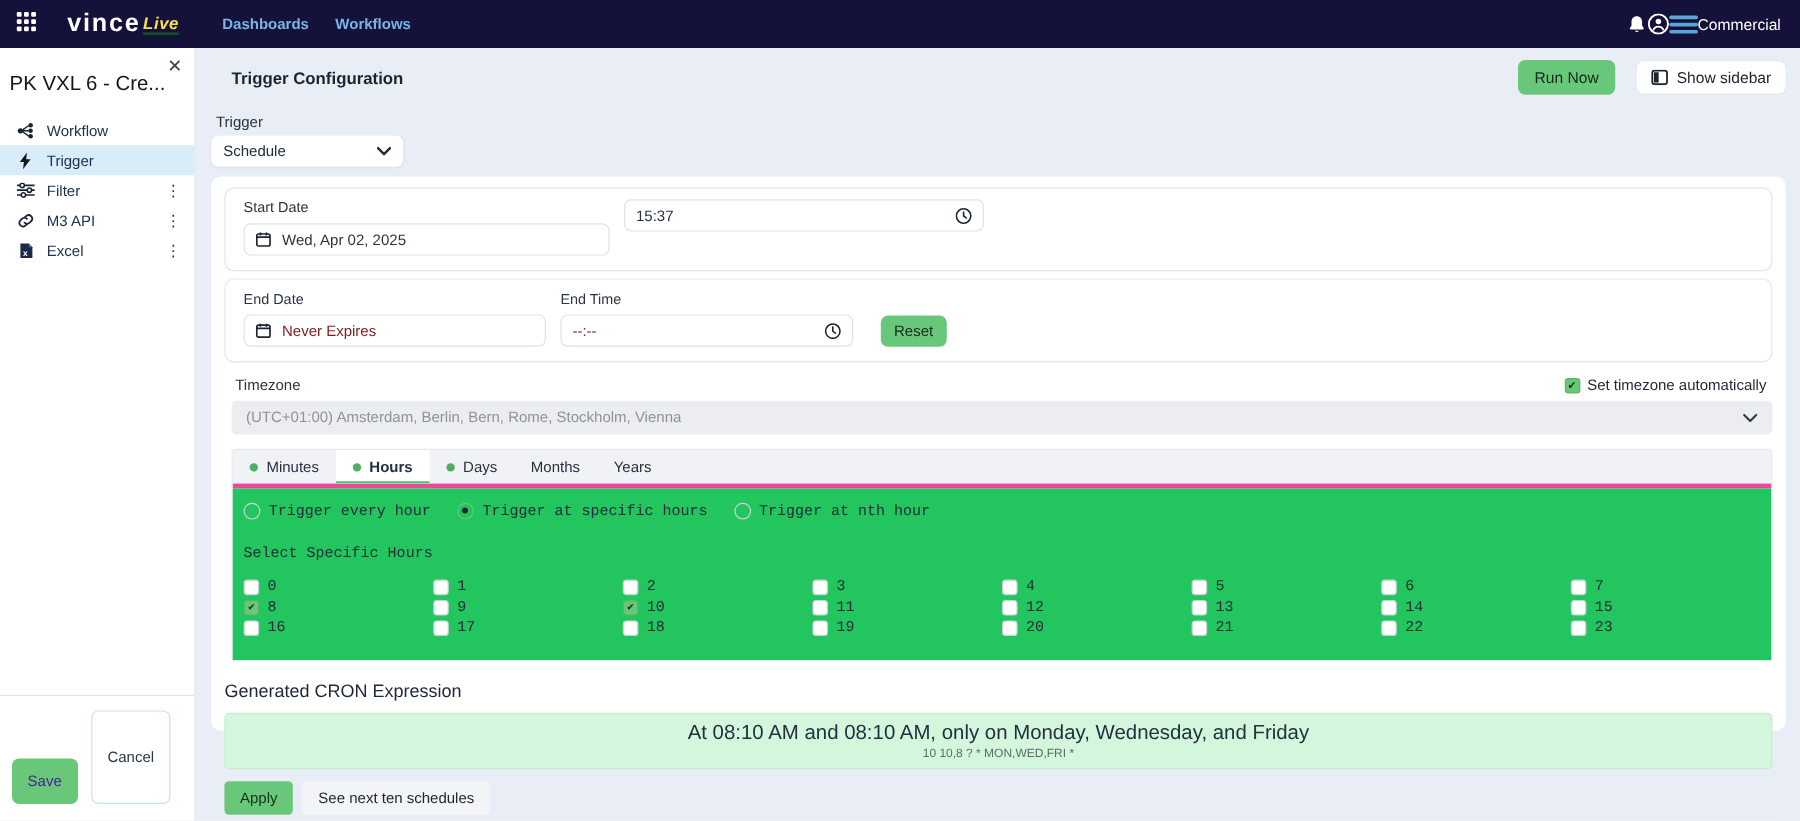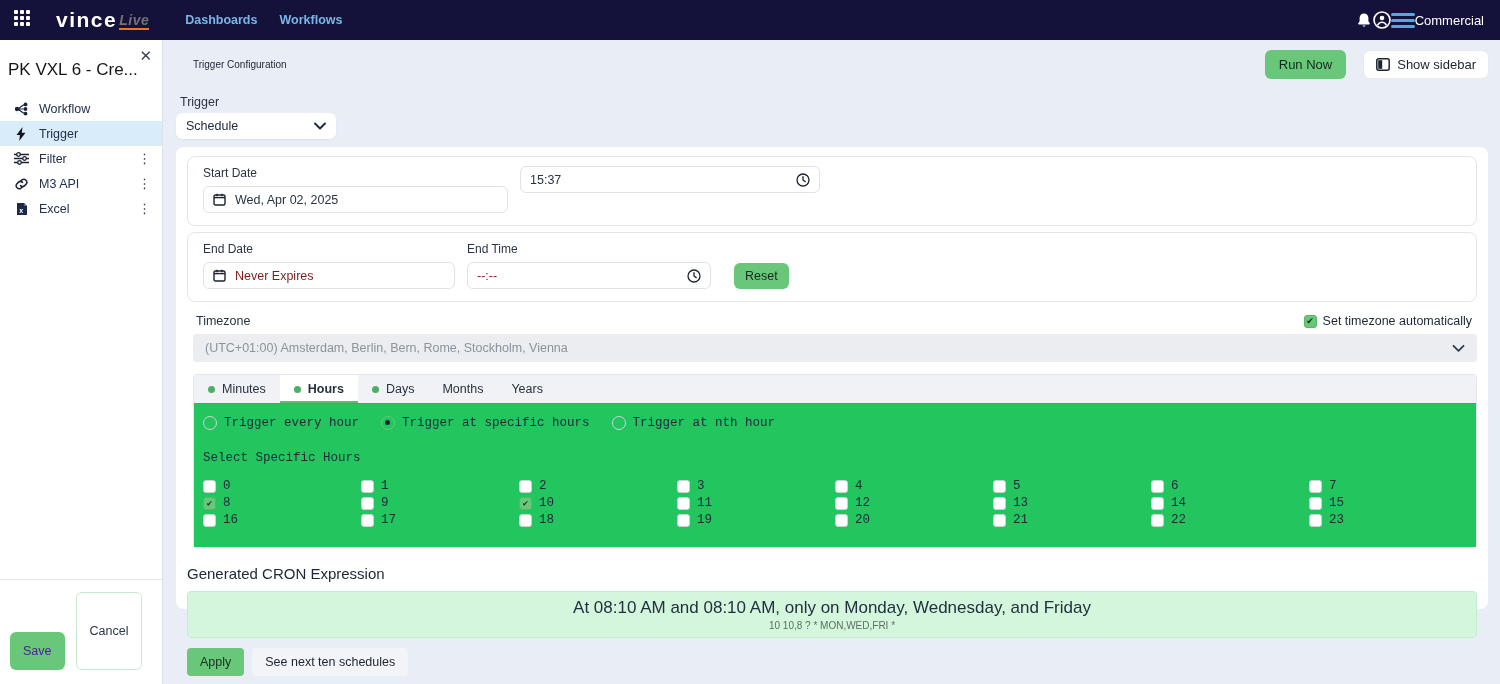--- a/index.html
+++ b/index.html
@@ -5,21 +5,21 @@
   * { margin:0; padding:0; box-sizing:border-box; }
   html,body { width:1500px; height:684px; overflow:hidden; }
   body { font-family:"Liberation Sans", sans-serif; font-size:12px; color:#1e2736; background:#e9edf6; }
 
   
   .navbar { height:40px; background:#14123a; display:flex; align-items:center; padding:0 16px 0 10px; gap:10px; }
   .grid-icon { width:20px; height:20px; display:grid; grid-template-columns:repeat(3,4px); grid-template-rows:repeat(3,4px); gap:2px; margin:0 4px; }
   .grid-icon span { background:#fff; border-radius:1px; }
   .brand { display:flex; align-items:baseline; margin-left:8px; }
   .brand-main { color:#fff; font-size:21px; font-weight:700; letter-spacing:1.5px; }
-  .brand-sub { color:#737373; font-size:14px; font-style:italic; font-weight:700; border-bottom:2px solid #f97316; margin-left:2px; transform:translateY(-2px); letter-spacing:.5px; }
+  .brand-sub { color:#fde047; font-size:14px; font-style:italic; font-weight:700; border-bottom:2px solid #14532d; margin-left:2px; transform:translateY(-2px); letter-spacing:.5px; }
   .nav-links { display:flex; gap:22px; margin-left:26px; }
   .nav-link { color:#79b6e6; font-size:12.5px; font-weight:700; cursor:pointer; }
   .nav-spacer { flex:1; }
   .nav-right { display:flex; align-items:center; }
   .nav-ic { width:18px; height:18px; display:flex; align-items:center; justify-content:center; }
   .hamburger { display:flex; flex-direction:column; gap:3px; width:24px; }
   .hamburger span { height:3px; background:#5ba7db; border-radius:2px; }
   .commercial { color:#fff; font-size:13px; }
 
   
@@ -37,21 +37,21 @@
   .kebab { color:#2b3646; font-size:13px; letter-spacing:0; cursor:pointer; padding:0 3px; }
   .side-fill { flex:1; }
   .side-footer { border-top:1px solid #e3e7ec; padding:12px 10px 14px 10px; display:flex; gap:11px; }
   .btn { border:none; border-radius:6px; font-family:inherit; font-size:12.5px; cursor:pointer; }
   .btn-green { background:#69c779; color:#4c1d95; padding:12px 13px;margin-top:40px; }
   .btn-cancel { background:#fff; color:#2b3646; border:1px solid #c8e8cf; padding:7px 13px; }
 
   
   .main { flex:1; padding:0 12px 0 13px; overflow:hidden; }
   .main-header { display:flex; align-items:center; justify-content:space-between; margin-top:10px; }
-  .page-title { font-size:10px; font-weight:400; color:#1c2430; padding-left:17px; }
+  .page-title { font-size:14px; font-weight:700; color:#1c2430; padding-left:17px; }
   .header-actions { display:flex; gap:18px; align-items:center; }
   .btn-runnow { background:#69c779; color:#13271c; padding:7px 14px; border-radius:6px; font-size:13px; }
   .btn-showside { background:#fff; color:#1c2430; padding:6px 12px; border-radius:6px; font-size:13px; display:flex; align-items:center; gap:7px; box-shadow:0 0 0 1px #e6eaef; }
 
   .trigger-label { margin:16px 0 4px 0; font-size:12.5px; color:#2a3342; }
   .select-box { width:160px; height:26px; background:#fff; border-radius:6px; display:flex; align-items:center; justify-content:space-between; padding:0 10px; font-size:12.5px; color:#222b3a; cursor:pointer; box-shadow:0 1px 2px rgba(30,40,60,.06); }
 
   .card { background:#fff; border-radius:8px; margin-top:8px; padding:9px 11px 14px 11px; height:462px; }
   .section-heading { font-size:15px; color:#1d2736; font-weight:500; margin:6px 0 10px 0; }
 
@@ -69,21 +69,21 @@
   .tz-section { margin-top:12px; }
   .tz-top { display:flex; justify-content:space-between; align-items:center; padding:0 5px 0 9px; }
   .tz-label { font-size:12.5px; color:#2a3342; }
   .tz-auto { display:flex; align-items:center; gap:6px; font-size:12.5px; color:#1e2736; cursor:pointer; }
   .tz-select { margin-top:6px; height:28px; background:#ebedf0; border-radius:4px; display:flex; align-items:center; justify-content:space-between; padding:0 12px; color:#8d939c; font-size:12.5px; cursor:pointer; margin-left:6px; }
 
   .checkbox { width:13px; height:13px; border:1px solid #c9d1d9; border-radius:3px; background:#fff; display:inline-flex; align-items:center; justify-content:center; font-size:9px; color:transparent; flex:none; }
   .checkbox.checked { background:#69c779; border-color:#58b569; color:#143018; }
 
   .tab-panel { border:1px solid #e4e8ec; border-radius:3px; margin-top:12px; margin-left:6px; }
-  .tab-bar { display:flex; background:#f0f2f5; border-bottom:1px solid #ec4899; }
+  .tab-bar { display:flex; background:#f0f2f5; border-bottom:4px solid #ec4899; }
   .tab { display:flex; align-items:center; gap:7px; padding:7px 14px; font-size:12.5px; color:#27313f; cursor:pointer; }
   .tab .dot { width:7px; height:7px; border-radius:50%; background:#4caf66; }
   .tab.active { background:#fff; font-weight:700; box-shadow:inset 0 -2px 0 #5bbf6e; }
   .tab-content { background:#22c55e; padding:12px 9px 20px 9px;font-family:Liberation Mono, monospace; }
 
   .radio-row { display:flex; gap:22px; align-items:center; }
   .radio { display:flex; align-items:center; gap:7px; font-size:12.5px; color:#222b3a; cursor:pointer; }
   .radio-circle { width:14px; height:14px; border-radius:50%; border:1.5px solid #cdd5dc; position:relative; flex:none; }
   .radio.checked .radio-circle { border-color:#69c779; }
   .radio.checked .radio-circle::after { content:""; position:absolute; left:3px; top:3px; width:5px; height:5px; border-radius:50%; background:#1b2638; }

